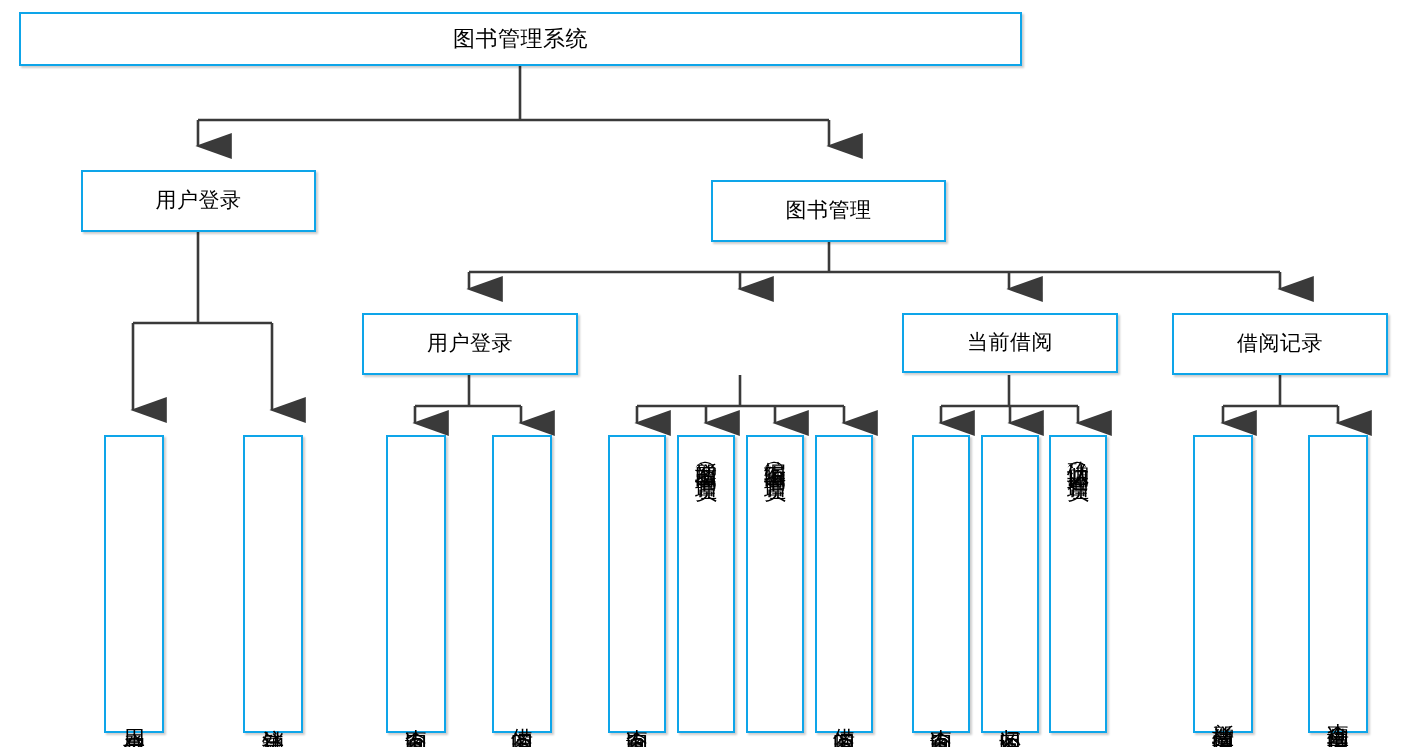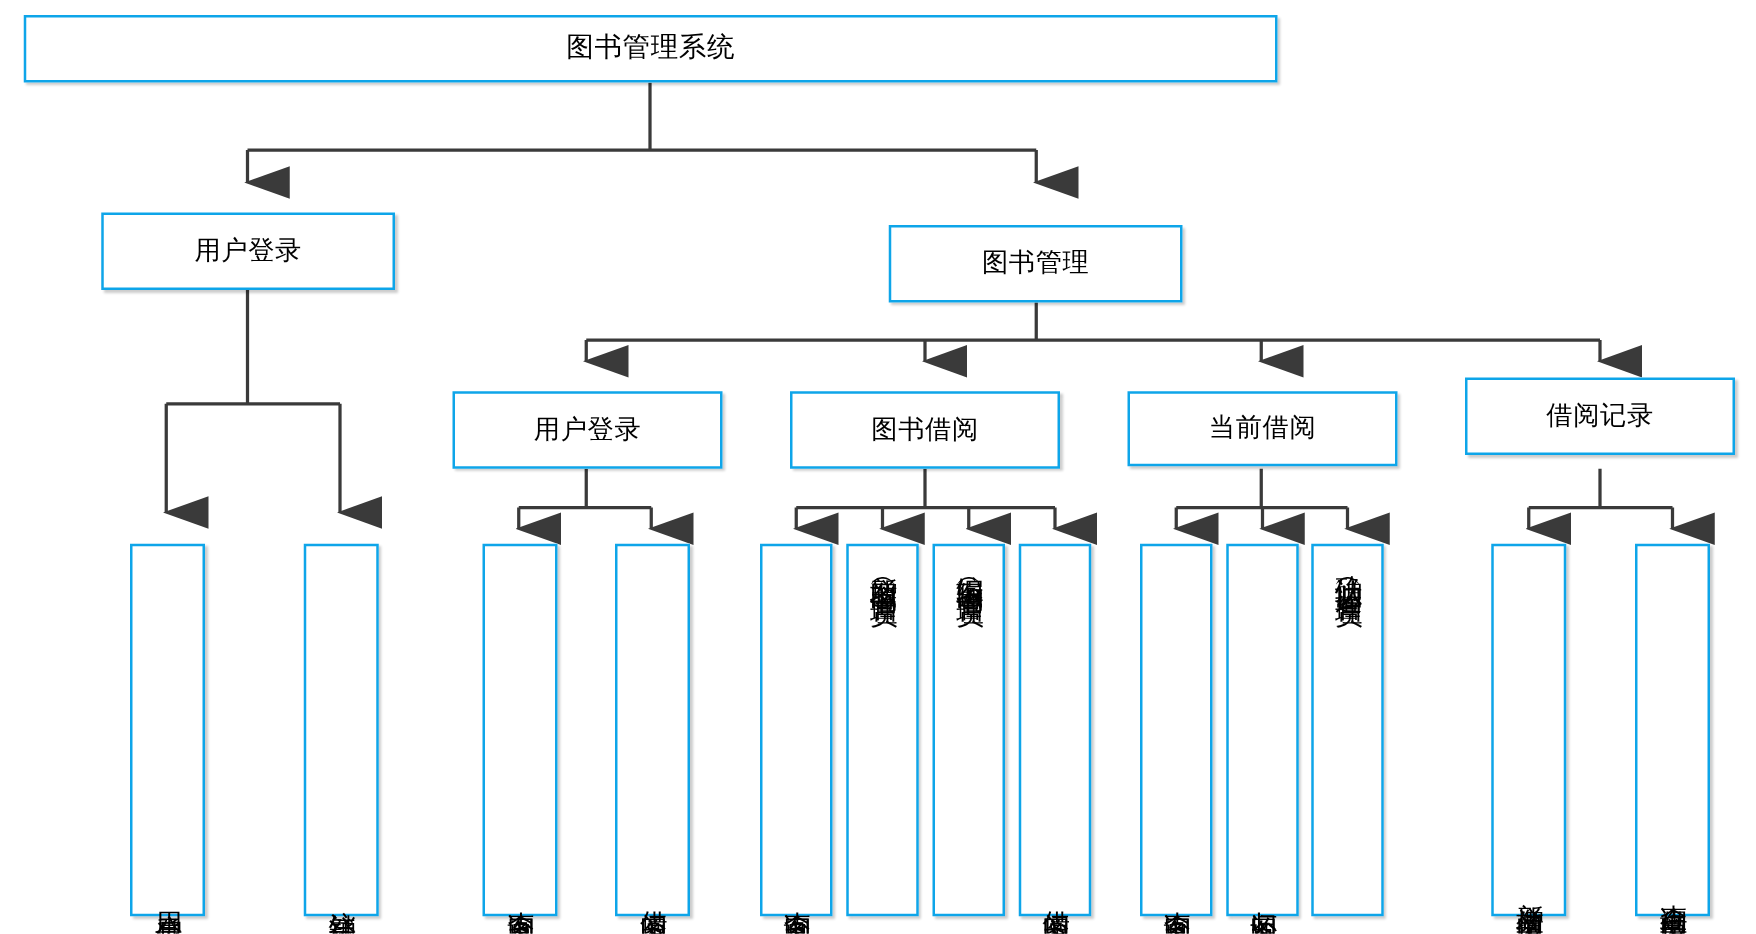--- a/index.html
+++ b/index.html
@@ -140,27 +140,24 @@
   <div class="node horiz" style="left:81px; top:170px; width:235px; height:62px;">
     <span class="label">用户登录</span>
   </div>
   <div class="node horiz" style="left:711px; top:180px; width:235px; height:62px;text-align:center;">
     <span class="label">图书管理</span>
   </div>
 
   <div class="node horiz" style="left:362px; top:313px; width:216px; height:62px;">
     <span class="label">用户登录</span>
   </div>
-  <div class="node horiz" style="left:632px; top:313px; width:216px; height:62px;">
-    <span class="label">图书借阅</span>
-  </div>
   <div class="node horiz" style="left:902px; top:313px; width:216px; height:60px;">
     <span class="label">当前借阅</span>
   </div>
-  <div class="node horiz" style="left:1172px; top:302px; width:216px; height:62px;">
+  <div class="node horiz" style="left:1172px; top:313px; width:216px; height:62px;">
     <span class="label">借阅记录</span>
   </div>
 
   <div class="node vert" style="left:104px; top:435px; width:60px; height:298px;">
     <span class="label">用户登录</span>
   </div>
   <div class="node vert" style="left:243px; top:435px; width:60px; height:298px;">
     <span class="label">注销登录</span>
   </div>
 

